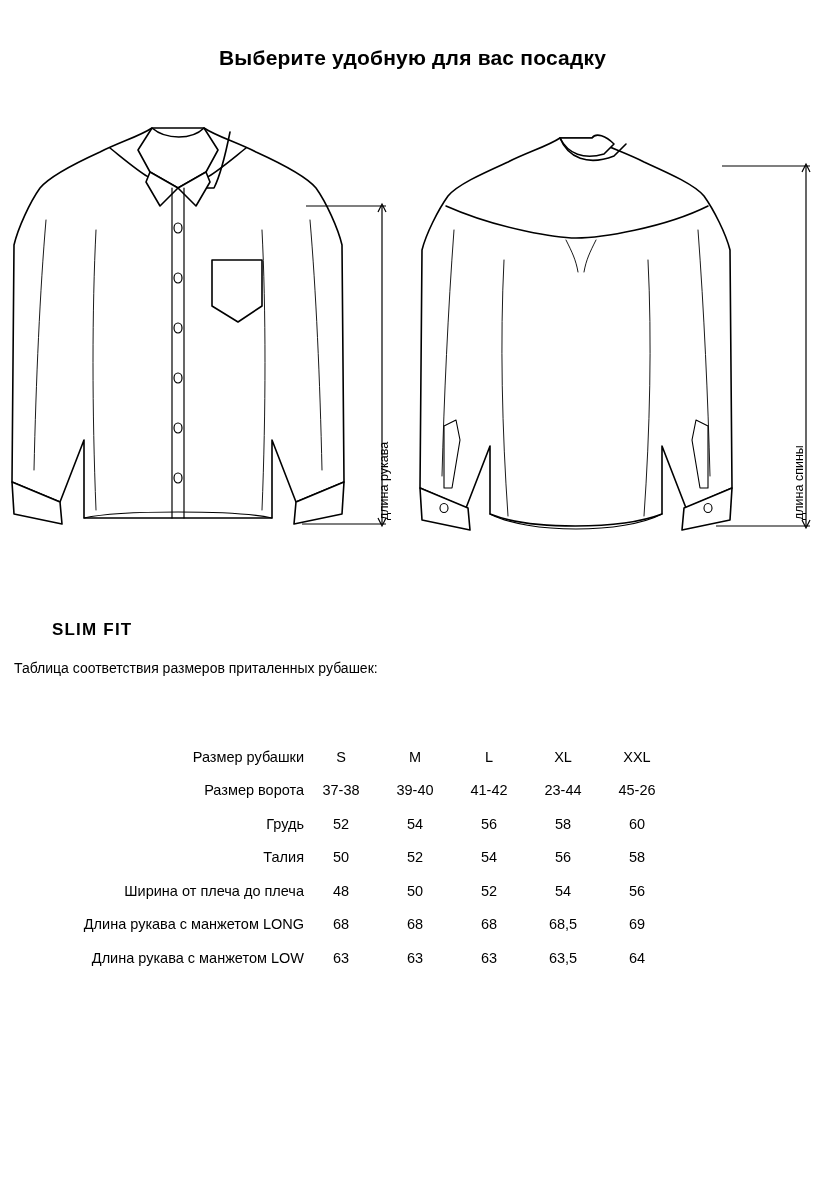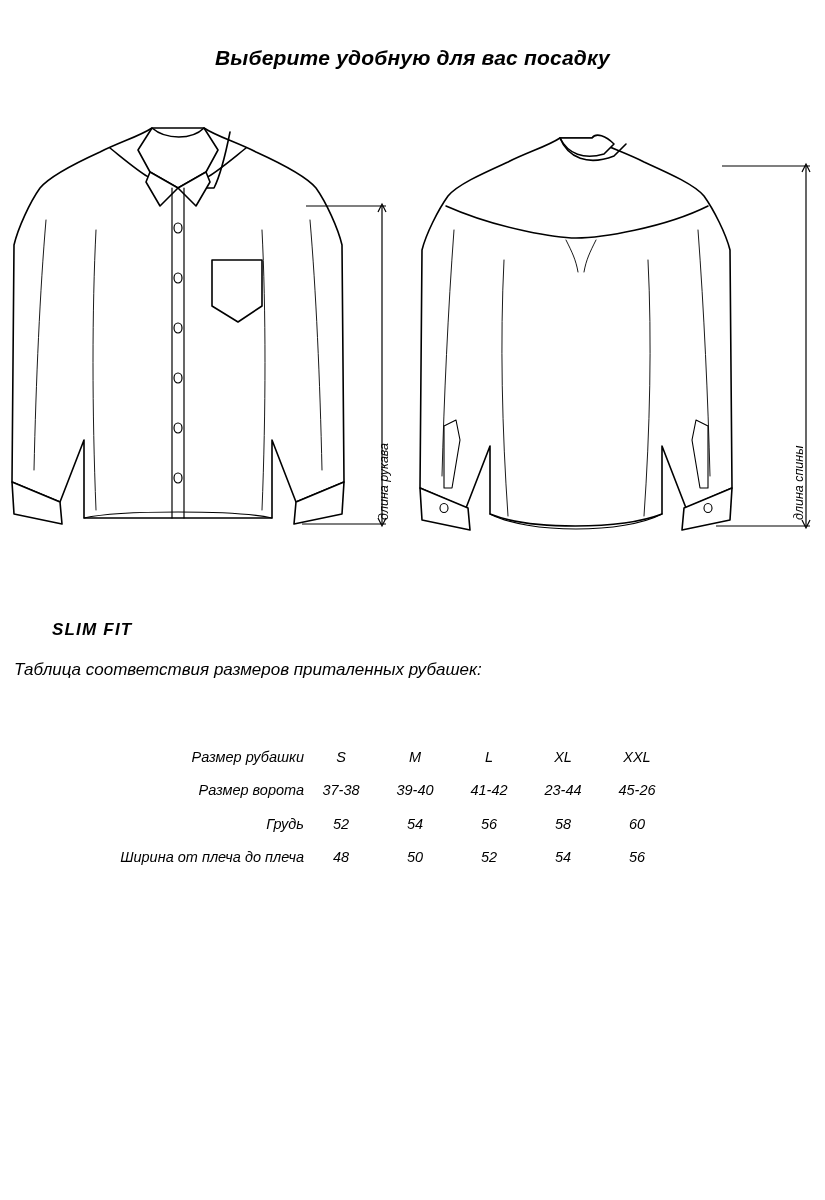--- a/index.html
+++ b/index.html
@@ -13,21 +13,20 @@
     height: 1200px;
     position: relative;
     font-family: "Liberation Sans", sans-serif;
     color: #000000;
     overflow: hidden;
   }
   .page {
     position: relative;
     width: 825px;
     height: 1200px;
-    font-style: italic;
   }
   .title {
     position: absolute;
     top: 46px;
     left: 0;
     width: 825px;
     text-align: center;
     font-size: 21px;
     font-weight: bold;
     letter-spacing: 0.2px;
@@ -61,21 +60,21 @@
     left: 14px;
     font-size: 17px;
     font-weight: bold;
     letter-spacing: 1.2px;
     margin-left: 38px;
   }
   .fit-desc {
     position: absolute;
     top: 660px;
     left: 14px;
-    font-size: 17px;
+    font-size: 14px;
   }
   table.size-table {
     position: absolute;
     top: 740px;
     left: 14px;
     width: 660px;
     border-collapse: collapse;
     font-size: 14.5px;
   }
   table.size-table td, table.size-table th {
@@ -255,23 +254,47 @@
       </tr>
       <tr>
         <td class="rowhead">Грудь</td>
         <td class="val">52</td>
         <td class="val">54</td>
         <td class="val">56</td>
         <td class="val">58</td>
         <td class="val">60</td>
       </tr>
       <tr>
+        <td class="rowhead">Талия</td>
+        <td class="val">50</td>
+        <td class="val">52</td>
+        <td class="val">54</td>
+        <td class="val">56</td>
+        <td class="val">58</td>
+      </tr>
+      <tr>
         <td class="rowhead">Ширина от плеча до плеча</td>
         <td class="val">48</td>
         <td class="val">50</td>
         <td class="val">52</td>
         <td class="val">54</td>
         <td class="val">56</td>
       </tr>
+      <tr>
+        <td class="rowhead">Длина рукава с манжетом LONG</td>
+        <td class="val">68</td>
+        <td class="val">68</td>
+        <td class="val">68</td>
+        <td class="val">68,5</td>
+        <td class="val">69</td>
+      </tr>
+      <tr>
+        <td class="rowhead">Длина рукава с манжетом LOW</td>
+        <td class="val">63</td>
+        <td class="val">63</td>
+        <td class="val">63</td>
+        <td class="val">63,5</td>
+        <td class="val">64</td>
+      </tr>
     </tbody>
   </table>
 
 </div>
 
 </body></html>

